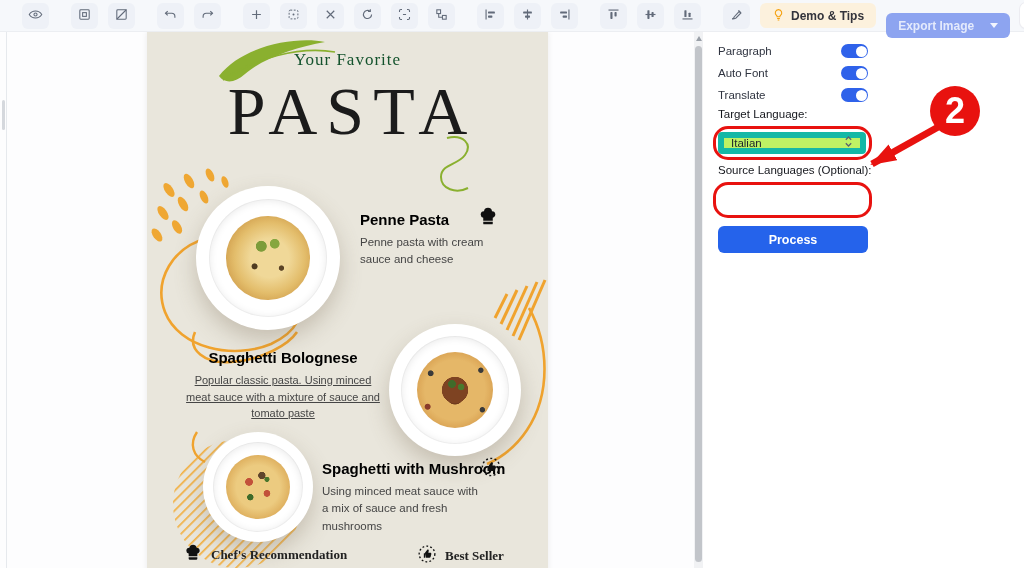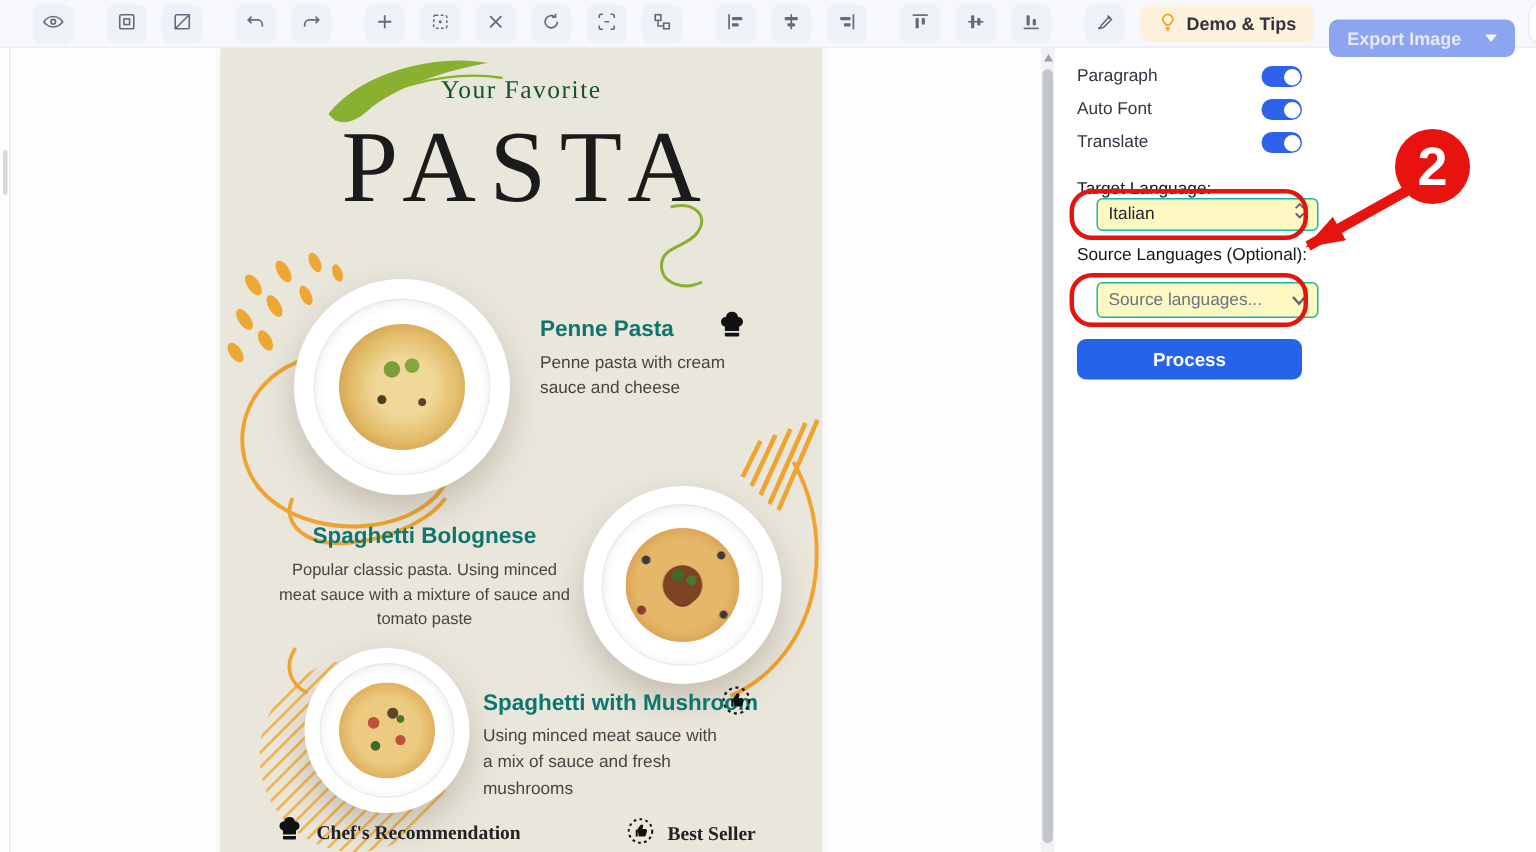--- a/index.html
+++ b/index.html
@@ -67,47 +67,47 @@
     radial-gradient(circle at 86% 76%, #3a3a3a 0 2.6%, transparent 3.6%),
     radial-gradient(circle at 50% 50%, #e5b768 0 56%, #d79e4e 78%, #c98c40 100%); }
   .p3 { left:56px; top:400px; width:110px; height:110px; }
   .p3 .pasta { background:
     radial-gradient(circle at 36% 42%, #c2513a 0 6.5%, transparent 7.5%),
     radial-gradient(circle at 64% 60%, #c2513a 0 5.5%, transparent 6.5%),
     radial-gradient(circle at 56% 32%, #5f452c 0 6%, transparent 7%),
     radial-gradient(circle at 38% 66%, #3f6b2a 0 5%, transparent 6%),
     radial-gradient(circle at 64% 38%, #4a772d 0 4%, transparent 5%),
     radial-gradient(circle at 50% 50%, #eccb80 0 48%, #ddad5b 74%, #cc964a 100%); }
-  .item-title { position:absolute; font:700 15px "Liberation Sans", sans-serif; color:#0f766e; }
+  .item-title { position:absolute; font:700 15px "Liberation Sans", sans-serif; color:#000000; }
   .item-desc { position:absolute; font:400 11.5px "Liberation Sans", sans-serif; color:#454545; line-height:1.5; }
   .t1 { left:213px; top:179px; }
   .d1 { left:213px; top:202px; width:138px; }
   .t2 { left:40px; top:317px; width:192px; text-align:center; }
-  .d2 { left:37px; top:340px; width:198px; text-align:center; font-size:11px; }
+  .d2 { left:37px; top:340px; width:198px; text-align:center; font-size:11px;text-decoration:underline; }
   .t3 { left:175px; top:428px; }
   .d3 { left:175px; top:451px; width:165px; }
   .badge-ic { position:absolute; width:22px; height:22px; }
   .hat1 { left:330px; top:174px; }
   .seal3 { left:333px; top:424px; }
   .legend { position:absolute; display:flex; align-items:center; gap:8px;
     font:700 13px "Liberation Serif", serif; color:#222;text-align:center; }
   .leg1 { left:36px; top:511px; }
   .leg2 { left:270px; top:512px; }
   .legend svg { width:20px; height:20px; }
 
   
   .sidebar { position:absolute; left:703px; top:32px; width:321px; height:536px; background:#ffffff; }
   .t-row { position:absolute; left:15px; width:150px; height:16px; display:flex;
     align-items:center; justify-content:space-between; }
   .t-label { font:400 11.5px "Liberation Sans", sans-serif; color:#2f3440; }
   .switch { width:27px; height:14px; border-radius:8px; background:#2f62ea; position:relative; cursor:pointer; }
   .switch::after { content:""; position:absolute; right:1.5px; top:1.5px; width:11px; height:11px;
     border-radius:50%; background:#fff; }
   .fld-label { position:absolute; left:15px; font:400 11.5px "Liberation Sans", sans-serif; color:#14161c; }
-  .sel { position:absolute; left:28px; width:148px; background:#fef9c3; border:1px solid #14b8a6;
+  .sel { position:absolute; left:15px; width:148px; background:#bef264; border:6px solid #14b8a6;
     border-radius:4px; display:flex; align-items:center; justify-content:space-between;
     padding:0 7px; cursor:pointer; }
   .sel1 { top:100px; height:22px; }
   .sel2 { top:156px; height:24px; }
   .sel-val { font:400 11.5px "Liberation Sans", sans-serif; color:#20242c; }
   .sel-ph { font:400 11.5px "Liberation Sans", sans-serif; color:#6b7280; }
   .red-ring { position:absolute; border:3px solid #e8120f; border-radius:15px; pointer-events:none; z-index:8; }
   .ring1 { left:10px; top:94px; width:159px; height:34px; }
   .ring2 { left:10px; top:150px; width:159px; height:36px; }
   .process { position:absolute; left:15px; top:194px; width:150px; height:27px; background:#2563eb;
@@ -366,37 +366,31 @@
     </div>
     <div class="t-row" style="top:55px">
       <span class="t-label">Translate</span>
       <span class="switch"></span>
     </div>
     <div class="t-row" style="top:33px">
       <span class="t-label">Auto Font</span>
       <span class="switch"></span>
     </div>
 
-    <div class="fld-label" style="top:88px">Target Language:</div>
+    <div class="fld-label" style="top:76px">Target Language:</div>
     <div class="sel sel1">
       <span class="sel-val">Italian</span>
       <span><svg width="9" height="13" viewBox="0 0 10 14" fill="none" stroke="#5a6270" stroke-width="1.4">
             <polyline points="2,5 5,2 8,5"></polyline>
             <polyline points="2,9 5,12 8,9"></polyline>
           </svg></span>
     </div>
     <div class="red-ring ring1"></div>
 
     <div class="fld-label" style="top:132px">Source Languages (Optional):</div>
-    <div class="sel sel2">
-      <span class="sel-ph">Source languages...</span>
-      <span><svg width="10" height="7" viewBox="0 0 10 7" fill="none" stroke="#5a6270" stroke-width="1.5">
-            <polyline points="1,1 5,5.5 9,1"></polyline>
-          </svg></span>
-    </div>
     <div class="red-ring ring2"></div>
 
     <button class="process">Process</button>
   </div>
 
   <svg class="step-arrow">
     <defs>
       <marker id="ah" markerWidth="30" markerHeight="22" refX="24" refY="9" orient="auto" markerUnits="userSpaceOnUse">
         <path d="M0,0 L26,9 L0,18 Z" fill="#e8120f"></path>
       </marker>

